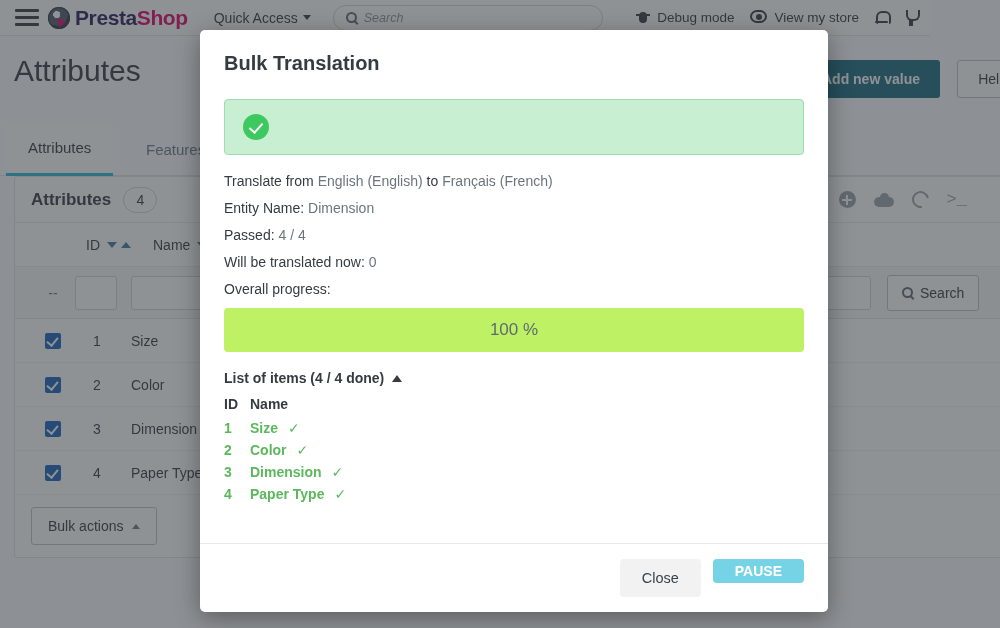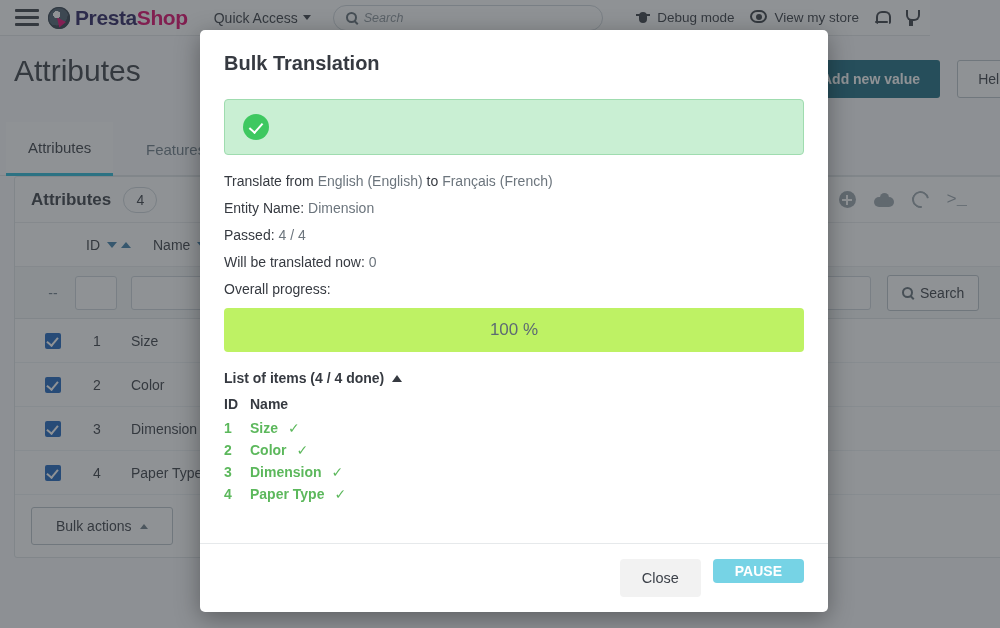--- a/index.html
+++ b/index.html
@@ -115,21 +115,21 @@
   .trow { height:44px; display:flex; align-items:center; border-bottom:1px solid #eef1f3; padding-left:16px; font-size:14px; color:#363a41;}
   .chk {
     width:16px;height:16px;border-radius:2px;background:#1a63bd;position:relative;flex:none;
   }
   .chk::after{content:"";position:absolute;left:4px;top:2px;width:5px;height:9px;border:2px solid #fff;border-top:none;border-left:none;transform:rotate(40deg);}
   .td-id { width:44px; text-align:center;}
   .td-name { width:120px; padding-left:12px;}
 
   .panel-foot { height:62px; display:flex; align-items:center; padding-left:16px;}
   .btn-bulk {
-    height:38px; padding:0 24px; border:1px solid #bbc3c9; border-radius:3px; background:#fff;
+    height:38px; padding:0 16px; border:1px solid #bbc3c9; border-radius:3px; background:#fff;
     display:flex;align-items:center;gap:9px;font-size:14px;color:#363a41;
   }
 
   
   .overlay { position:absolute; inset:0; background:rgba(51,56,62,0.55); }
 
   
   .modal {
     position:absolute; left:200px; top:30px; width:628px; height:582px;
     background:#ffffff; border-radius:5px; box-shadow:0 6px 24px rgba(0,0,0,0.35);

